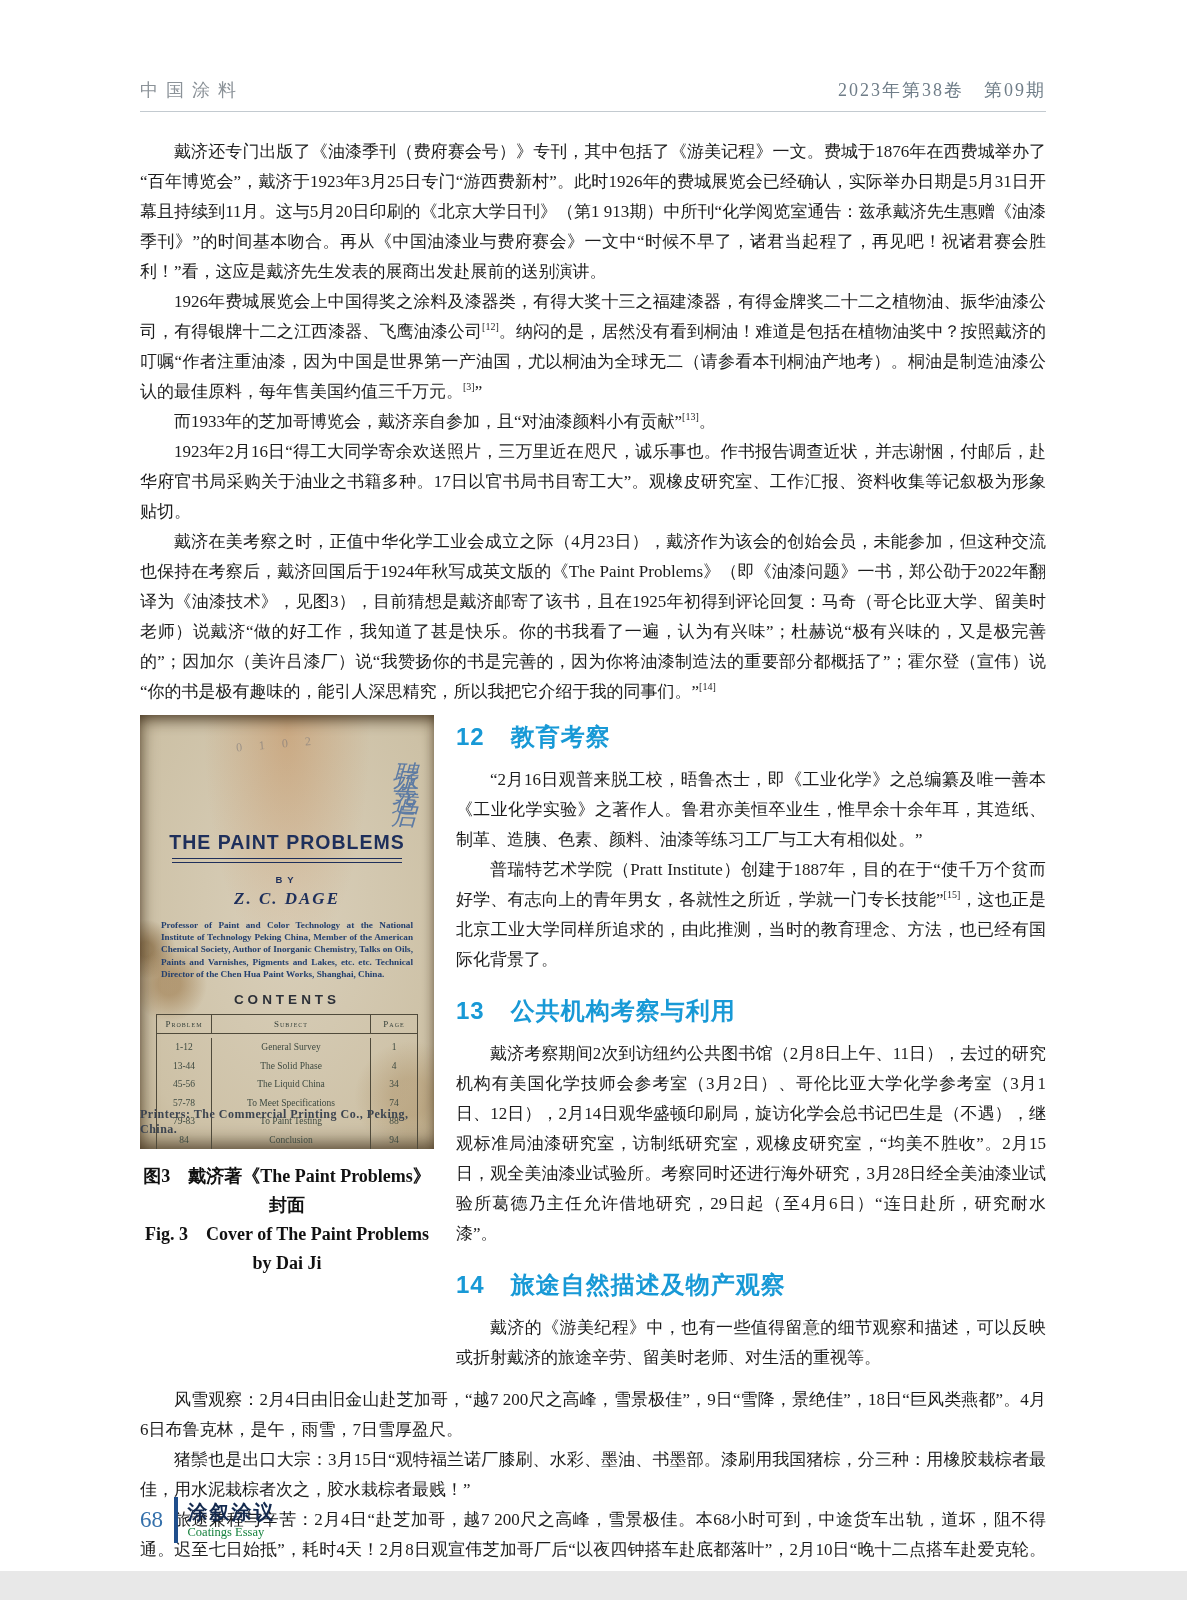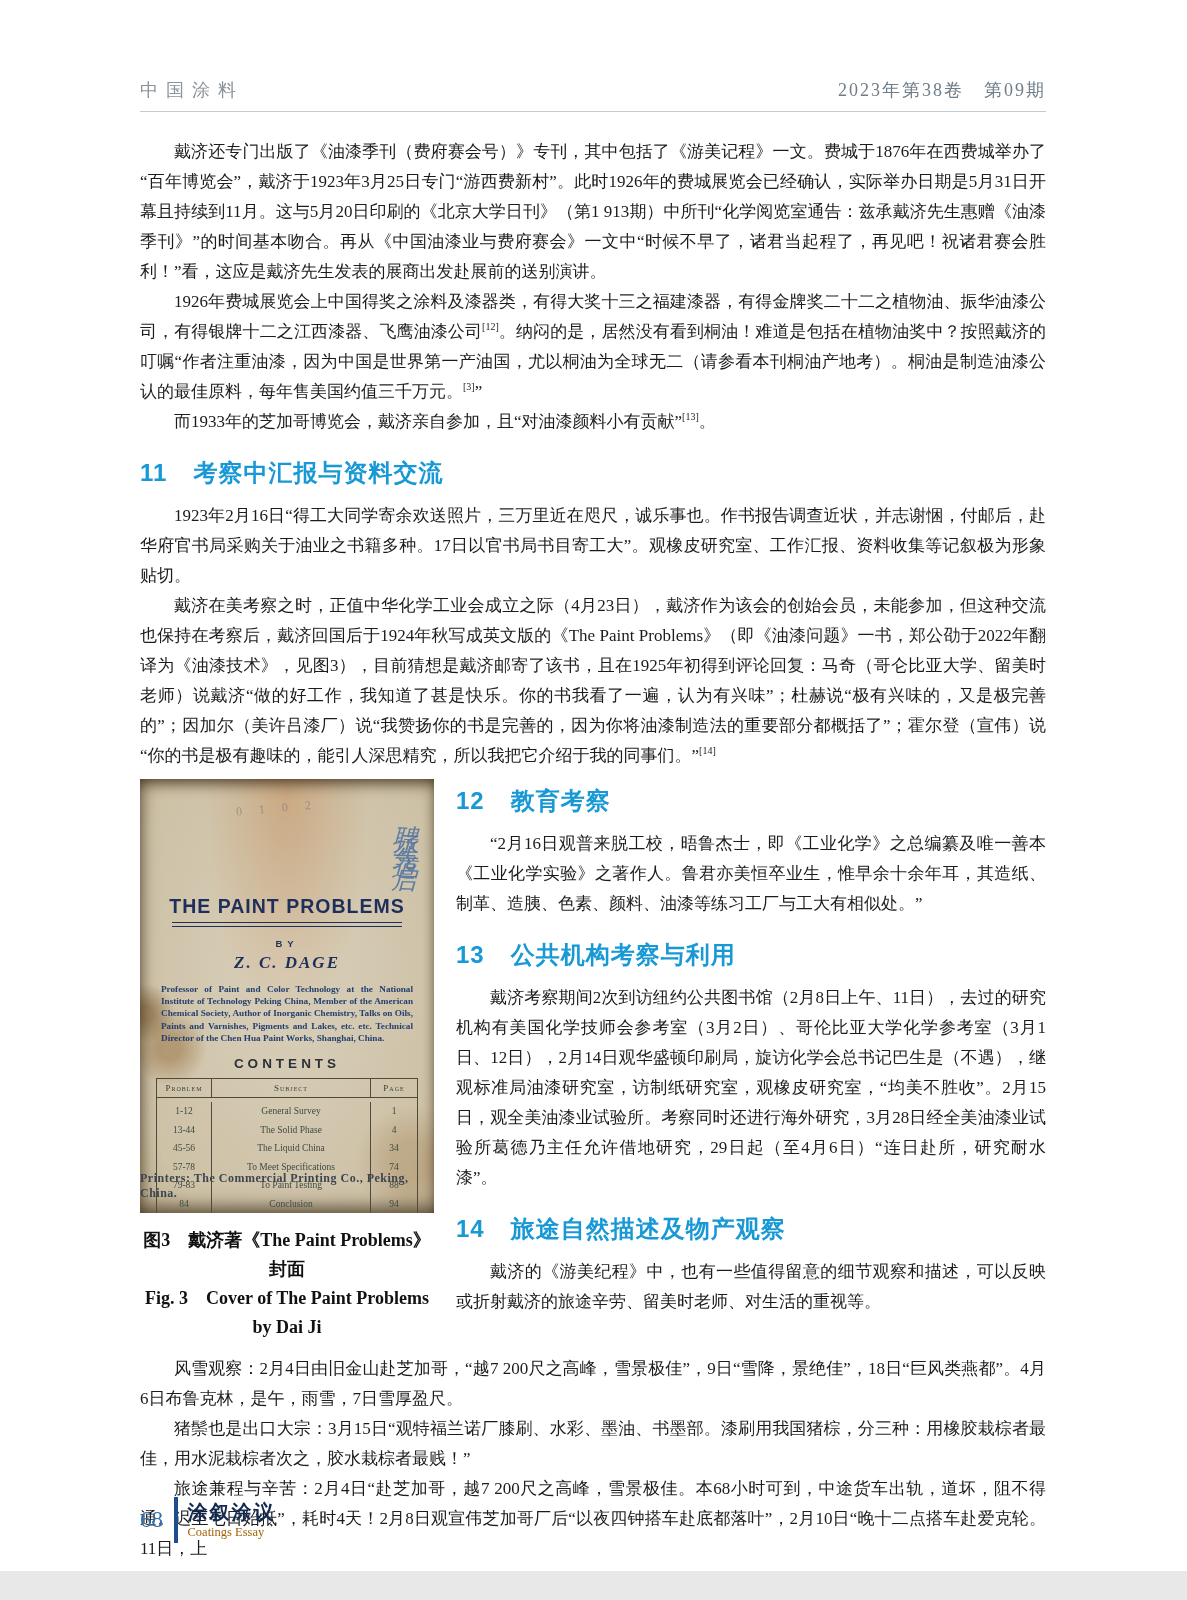--- a/index.html
+++ b/index.html
@@ -115,42 +115,39 @@
   .pg-footer{
     position:absolute;left:140px;top:1497px;
     display:flex;align-items:center;
   }
   .footer-page-num{font-size:23px;color:#3470ab;margin-right:11px;}
   .footer-bar{width:3.5px;height:46px;background:#1f4e8c;margin-right:10px;}
   .footer-col-zh{
     font-family:"Liberation Sans","DejaVu Sans",sans-serif;
     font-size:20px;font-weight:bold;color:#13294e;letter-spacing:2px;line-height:24px;
   }
-  .footer-col-en{font-size:12.5px;color:#a16207;line-height:17px;}
+  .footer-col-en{font-size:12.5px;color:#15803d;line-height:17px;}
 </style>
 </head>
 <body>
 
 <div class="page">
   <div class="content">
 
     <div class="pg-header">
       <span class="journal-name">中国涂料</span>
       <span class="issue-info">2023年第38卷　第09期</span>
     </div>
 
     <div class="main">
 
       <p class="para">戴济还专门出版了《油漆季刊（费府赛会号）》专刊，其中包括了《游美记程》一文。费城于1876年在西费城举办了“百年博览会”，戴济于1923年3月25日专门“游西费新村”。此时1926年的费城展览会已经确认，实际举办日期是5月31日开幕且持续到11月。这与5月20日印刷的《北京大学日刊》（第1 913期）中所刊“化学阅览室通告：兹承戴济先生惠赠《油漆季刊》”的时间基本吻合。再从《中国油漆业与费府赛会》一文中“时候不早了，诸君当起程了，再见吧！祝诸君赛会胜利！”看，这应是戴济先生发表的展商出发赴展前的送别演讲。</p>
       <p class="para">1926年费城展览会上中国得奖之涂料及漆器类，有得大奖十三之福建漆器，有得金牌奖二十二之植物油、振华油漆公司，有得银牌十二之江西漆器、飞鹰油漆公司<sup>[12]</sup>。纳闷的是，居然没有看到桐油！难道是包括在植物油奖中？按照戴济的叮嘱“作者注重油漆，因为中国是世界第一产油国，尤以桐油为全球无二（请参看本刊桐油产地考）。桐油是制造油漆公认的最佳原料，每年售美国约值三千万元。<sup>[3]</sup>”</p>
       <p class="para">而1933年的芝加哥博览会，戴济亲自参加，且“对油漆颜料小有贡献”<sup>[13]</sup>。</p>
 
-      <h2 class="sec">
-        <span class="sec-num">11</span><span>考察中汇报与资料交流</span>
-      </h2>
       <p class="para">1923年2月16日“得工大同学寄余欢送照片，三万里近在咫尺，诚乐事也。作书报告调查近状，并志谢悃，付邮后，赴华府官书局采购关于油业之书籍多种。17日以官书局书目寄工大”。观橡皮研究室、工作汇报、资料收集等记叙极为形象贴切。</p>
       <p class="para">戴济在美考察之时，正值中华化学工业会成立之际（4月23日），戴济作为该会的创始会员，未能参加，但这种交流也保持在考察后，戴济回国后于1924年秋写成英文版的《The Paint Problems》（即《油漆问题》一书，郑公劭于2022年翻译为《油漆技术》，见图3），目前猜想是戴济邮寄了该书，且在1925年初得到评论回复：马奇（哥仑比亚大学、留美时老师）说戴济“做的好工作，我知道了甚是快乐。你的书我看了一遍，认为有兴味”；杜赫说“极有兴味的，又是极完善的”；因加尔（美许吕漆厂）说“我赞扬你的书是完善的，因为你将油漆制造法的重要部分都概括了”；霍尔登（宣伟）说“你的书是极有趣味的，能引人深思精究，所以我把它介绍于我的同事们。”<sup>[14]</sup></p>
 
       <div class="twocol">
 
         <div class="col-left">
           <div class="figure-photo">
             <div class="cover-stamp">0 1 0 2</div>
             <div class="cover-inscription">聘丞先道启</div>
             <div class="cover-title-block">
@@ -206,20 +203,21 @@
             <div>图3　戴济著《The Paint Problems》封面</div>
             <div>Fig. 3　Cover of The Paint Problems by Dai Ji</div>
           </div>
         </div>
 
         <div class="col-right">
           <h2 class="sec">
             <span class="sec-num">12</span><span>教育考察</span>
           </h2>
           <p class="para">“2月16日观普来脱工校，晤鲁杰士，即《工业化学》之总编纂及唯一善本《工业化学实验》之著作人。鲁君亦美恒卒业生，惟早余十余年耳，其造纸、制革、造胰、色素、颜料、油漆等练习工厂与工大有相似处。”</p>
+          <p class="para">普瑞特艺术学院（Pratt Institute）创建于1887年，目的在于“使千万个贫而好学、有志向上的青年男女，各就性之所近，学就一门专长技能”<sup>[15]</sup>，这也正是北京工业大学同样所追求的，由此推测，当时的教育理念、方法，也已经有国际化背景了。</p>
 
           <h2 class="sec">
             <span class="sec-num">13</span><span>公共机构考察与利用</span>
           </h2>
           <p class="para">戴济考察期间2次到访纽约公共图书馆（2月8日上午、11日），去过的研究机构有美国化学技师会参考室（3月2日）、哥伦比亚大学化学参考室（3月1日、12日），2月14日观华盛顿印刷局，旋访化学会总书记巴生是（不遇），继观标准局油漆研究室，访制纸研究室，观橡皮研究室，“均美不胜收”。2月15日，观全美油漆业试验所。考察同时还进行海外研究，3月28日经全美油漆业试验所葛德乃主任允许借地研究，29日起（至4月6日）“连日赴所，研究耐水漆”。</p>
 
           <h2 class="sec">
             <span class="sec-num">14</span><span>旅途自然描述及物产观察</span>
           </h2>
           <p class="para">戴济的《游美纪程》中，也有一些值得留意的细节观察和描述，可以反映或折射戴济的旅途辛劳、留美时老师、对生活的重视等。</p>

